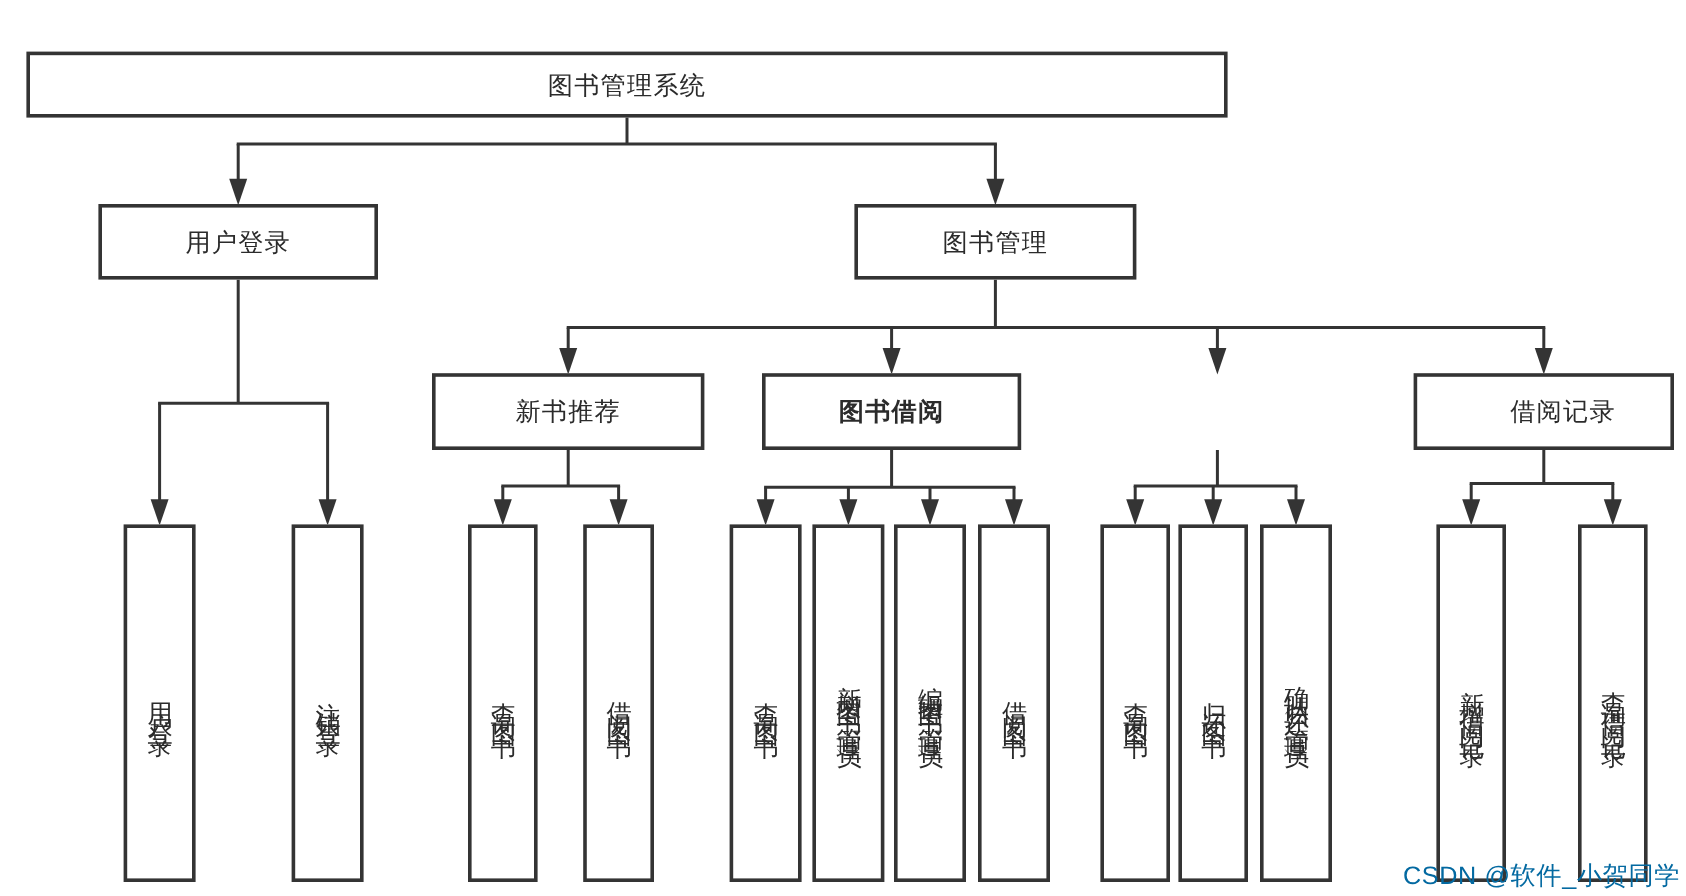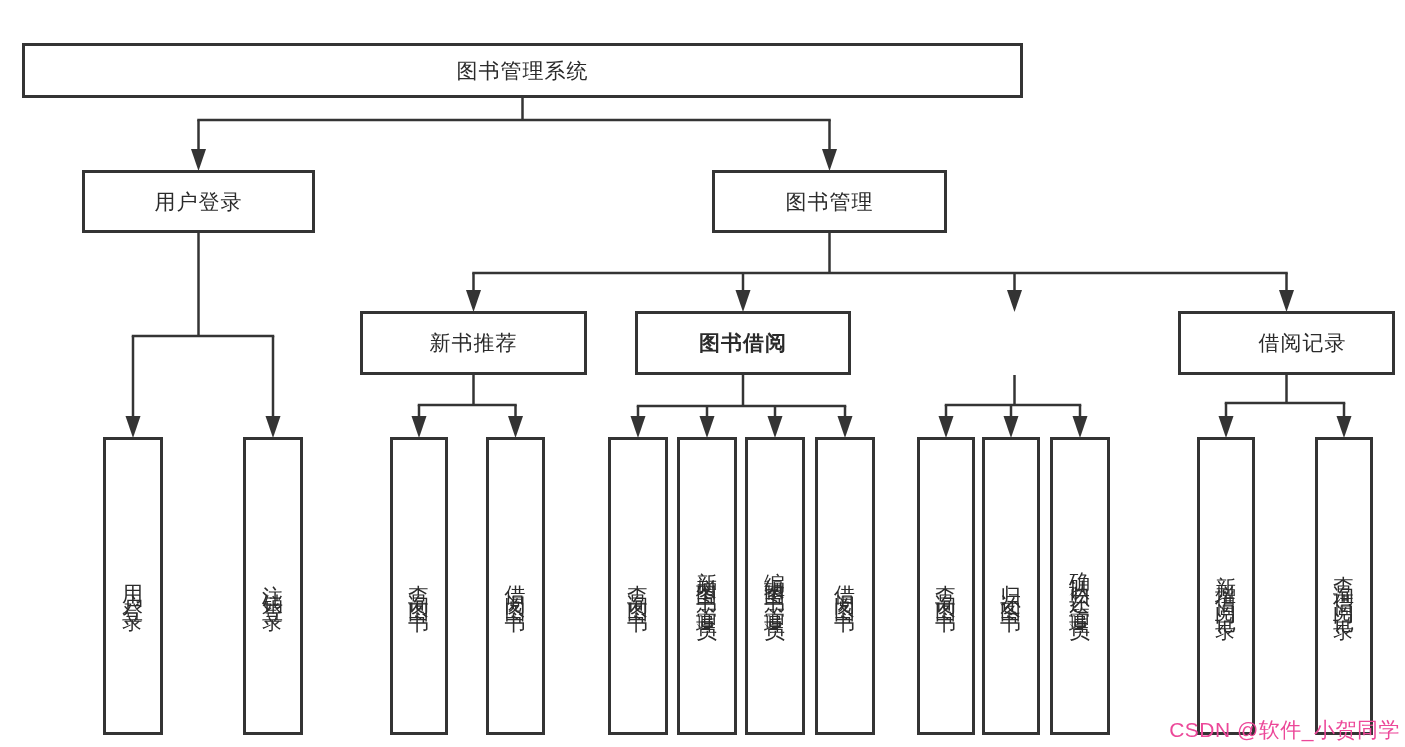--- a/index.html
+++ b/index.html
@@ -13,21 +13,21 @@
     display:flex;align-items:center;justify-content:center;
   }
   .hbox{font-size:21px;letter-spacing:1px;white-space:nowrap;}
   .vbox{top:437px;height:298px;}
   .vtext{
     writing-mode:vertical-rl;text-orientation:mixed;
     font-size:21px;letter-spacing:9px;line-height:1;
   }
   .vtext.long{letter-spacing:7px;}
   .watermark{
-    position:absolute;right:5px;bottom:3px;font-size:21px;color:#ec4899;
+    position:absolute;right:5px;bottom:3px;font-size:21px;color:#0369a1;
     letter-spacing:.5px;z-index:6;white-space:nowrap;
   }
 </style>
 </head>
 <body>
 
 <div class="canvas">
 
   <svg class="connectors" viewBox="0 0 1405 747" aria-hidden="true">
     <g stroke="#343434" stroke-width="2.5" fill="none">

